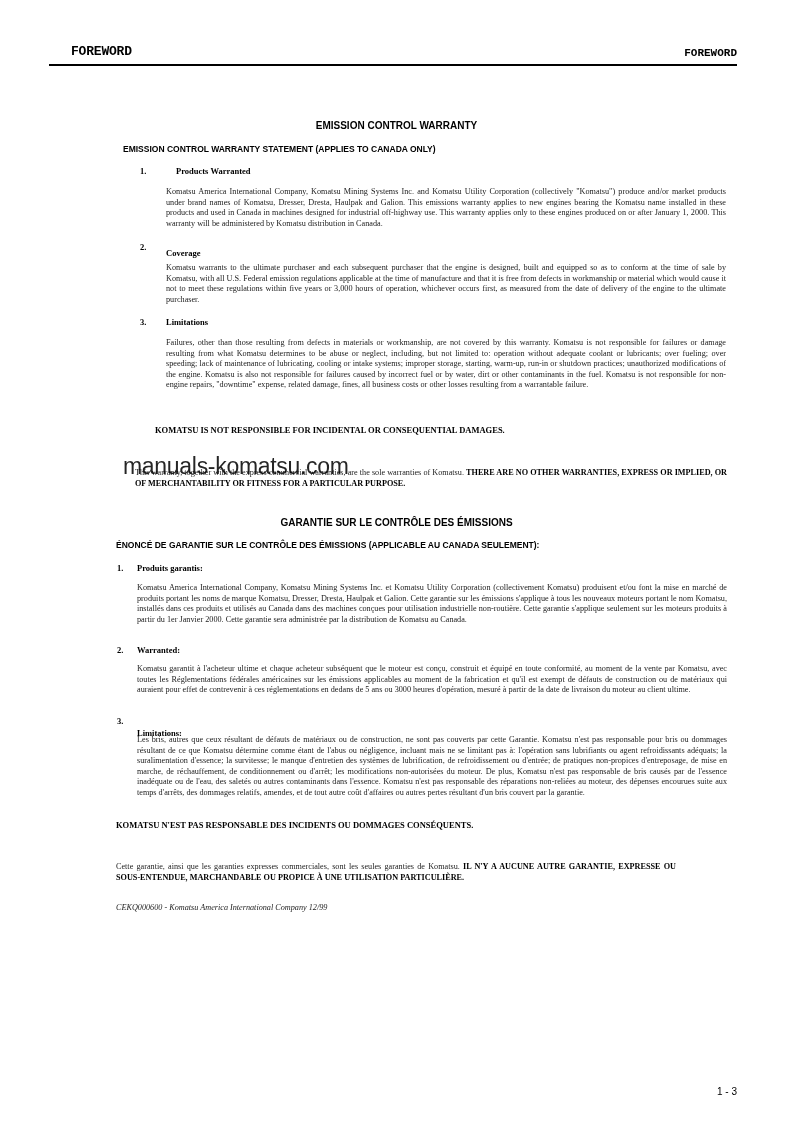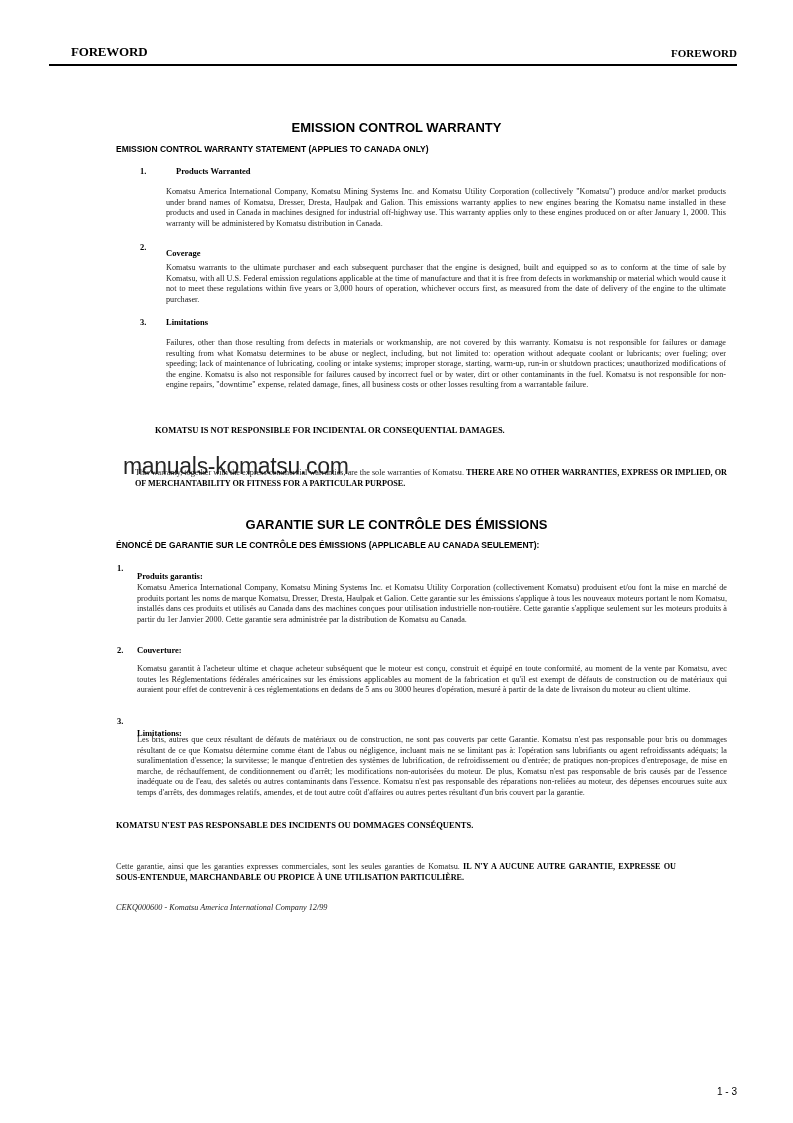--- a/index.html
+++ b/index.html
@@ -1,23 +1,23 @@
 <!DOCTYPE html>
 <html><head>
   <meta charset="utf-8">
   <style>
     html, body { margin: 0; padding: 0; background: #ffffff; }
     body { width: 793px; height: 1123px; position: relative; overflow: hidden; color: #000; }
-    .hdr { position: absolute; top: 44px; font-family: Liberation Serif, serif; font-weight: bold; padding-left: 22px; }
+    .hdr { position: absolute; top: 44px; font-family: Liberation Mono, monospace; font-weight: bold; padding-left: 22px; }
     .hdr-left { left: 49px; font-size: 13px; letter-spacing: -0.2px; }
     .hdr-right { right: 56px; font-size: 11px; top: 47px; }
     .hdr-rule { position: absolute; left: 49px; width: 688px; top: 64px; height: 2px; background: #000; }
 
-    .sec-title { position: absolute; left: 0; width: 793px; text-align: center; font-family: "Liberation Sans", sans-serif; font-weight: bold; font-size: 13px; }
-    .sec-sub { position: absolute; left: 116px; font-family: "Liberation Sans", sans-serif; font-weight: bold; font-size: 8.5px; }
+    .sec-title { position: absolute; left: 0; width: 793px; text-align: center; font-family: "Liberation Sans", sans-serif; font-weight: bold; font-size: 10px; }
+    .sec-sub { position: absolute; left: 123px; font-family: "Liberation Sans", sans-serif; font-weight: bold; font-size: 8.5px; }
     .item-num { position: absolute; font-family: "Liberation Serif", serif; font-weight: bold; font-size: 8.5px; }
     .item-head { position: absolute; font-family: "Liberation Serif", serif; font-weight: bold; font-size: 8.5px; }
     .para { position: absolute; font-family: "Liberation Serif", serif; font-size: 8.2px; line-height: 10.6px; text-align: justify; color: #222; }
     .bold-line { position: absolute; font-family: "Liberation Serif", serif; font-weight: bold; font-size: 8.5px; text-align: right; }
     .mixed { position: absolute; font-family: "Liberation Serif", serif; font-size: 8.2px; line-height: 10.6px; text-align: justify; color: #222; margin-top: 21px; }
     .mixed b { color: #000; }
     .watermark { position: absolute; left: 123px; top: 453px; font-family: "Liberation Sans", sans-serif; font-size: 23px; color: #000; opacity: 0.85; letter-spacing: -0.3px; }
     .footer-code { position: absolute; left: 116px; top: 903px; font-family: "Liberation Serif", serif; font-size: 8.2px; color: #222; font-style: italic; }
     .page-num { position: absolute; right: 56px; top: 1086px; font-family: "Liberation Sans", sans-serif; font-size: 10px; }
   </style>
@@ -51,25 +51,25 @@
     <span>This warranty, together with the express commercial warranties, are the sole warranties of Komatsu.</span>
     <b>THERE ARE NO OTHER WARRANTIES, EXPRESS OR IMPLIED, OR OF MERCHANTABILITY OR FITNESS FOR A PARTICULAR PURPOSE.</b>
   </div>
 
   <div class="watermark">manuals-komatsu.com</div>
 
   <div class="sec-title" style="top:517px;">GARANTIE SUR LE CONTRÔLE DES ÉMISSIONS</div>
   <div class="sec-sub" style="left:116px; top:540px;">ÉNONCÉ DE GARANTIE SUR LE CONTRÔLE DES ÉMISSIONS (APPLICABLE AU CANADA SEULEMENT):</div>
 
   <div class="item-num" style="left:117px; top:563px;">1.</div>
-  <div class="item-head" style="left:137px; top:563px;margin-top:8px;">Produits garantis:</div>
+  <div class="item-head" style="left:137px; top:563px;">Produits garantis:</div>
   <div class="para" style="left:137px; top:583px; width:590px;">Komatsu America International Company, Komatsu Mining Systems Inc. et Komatsu Utility Corporation (collectivement Komatsu) produisent et/ou font la mise en marché de produits portant les noms de marque Komatsu, Dresser, Dresta, Haulpak et Galion. Cette garantie sur les émissions s'applique à tous les nouveaux moteurs portant le nom Komatsu, installés dans ces produits et utilisés au Canada dans des machines conçues pour utilisation industrielle non-routière. Cette garantie s'applique seulement sur les moteurs produits à partir du 1er Janvier 2000. Cette garantie sera administrée par la distribution de Komatsu au Canada.</div>
 
   <div class="item-num" style="left:117px; top:645px;">2.</div>
-  <div class="item-head" style="left:137px; top:645px;">Couverture:</div>
+  <div class="item-head" style="left:137px; top:645px;">Warranted:</div>
   <div class="para" style="left:137px; top:664px; width:590px;">Komatsu garantit à l'acheteur ultime et chaque acheteur subséquent que le moteur est conçu, construit et équipé en toute conformité, au moment de la vente par Komatsu, avec toutes les Réglementations fédérales américaines sur les émissions applicables au moment de la fabrication et qu'il est exempt de défauts de construction ou de matériaux qui auraient pour effet de contrevenir à ces réglementations en dedans de 5 ans ou 3000 heures d'opération, mesuré à partir de la date de livraison du moteur au client ultime.</div>
 
   <div class="item-num" style="left:117px; top:716px;">3.</div>
   <div class="item-head" style="left:137px; top:716px;margin-top:12px;">Limitations:</div>
   <div class="para" style="left:137px; top:735px; width:590px;">Les bris, autres que ceux résultant de défauts de matériaux ou de construction, ne sont pas couverts par cette Garantie. Komatsu n'est pas responsable pour bris ou dommages résultant de ce que Komatsu détermine comme étant de l'abus ou négligence, incluant mais ne se limitant pas à: l'opération sans lubrifiants ou agent refroidissants adéquats; la suralimentation d'essence; la survitesse; le manque d'entretien des systèmes de lubrification, de refroidissement ou d'entrée; de pratiques non-propices d'entreposage, de mise en marche, de réchauffement, de conditionnement ou d'arrêt; les modifications non-autorisées du moteur. De plus, Komatsu n'est pas responsable de bris causés par de l'essence inadéquate ou de l'eau, des saletés ou autres contaminants dans l'essence. Komatsu n'est pas responsable des réparations non-reliées au moteur, des dépenses encourues suite aux temps d'arrêts, des dommages relatifs, amendes, et de tout autre coût d'affaires ou autres pertes résultant d'un bris couvert par la garantie.</div>
 
   <div class="bold-line" style="left:116px; top:820px;">KOMATSU N'EST PAS RESPONSABLE DES INCIDENTS OU DOMMAGES CONSÉQUENTS.</div>
 
   <div class="mixed" style="left:116px; top:841px; width:560px;">
     <span>Cette garantie, ainsi que les garanties expresses commerciales, sont les seules garanties de Komatsu.</span>

